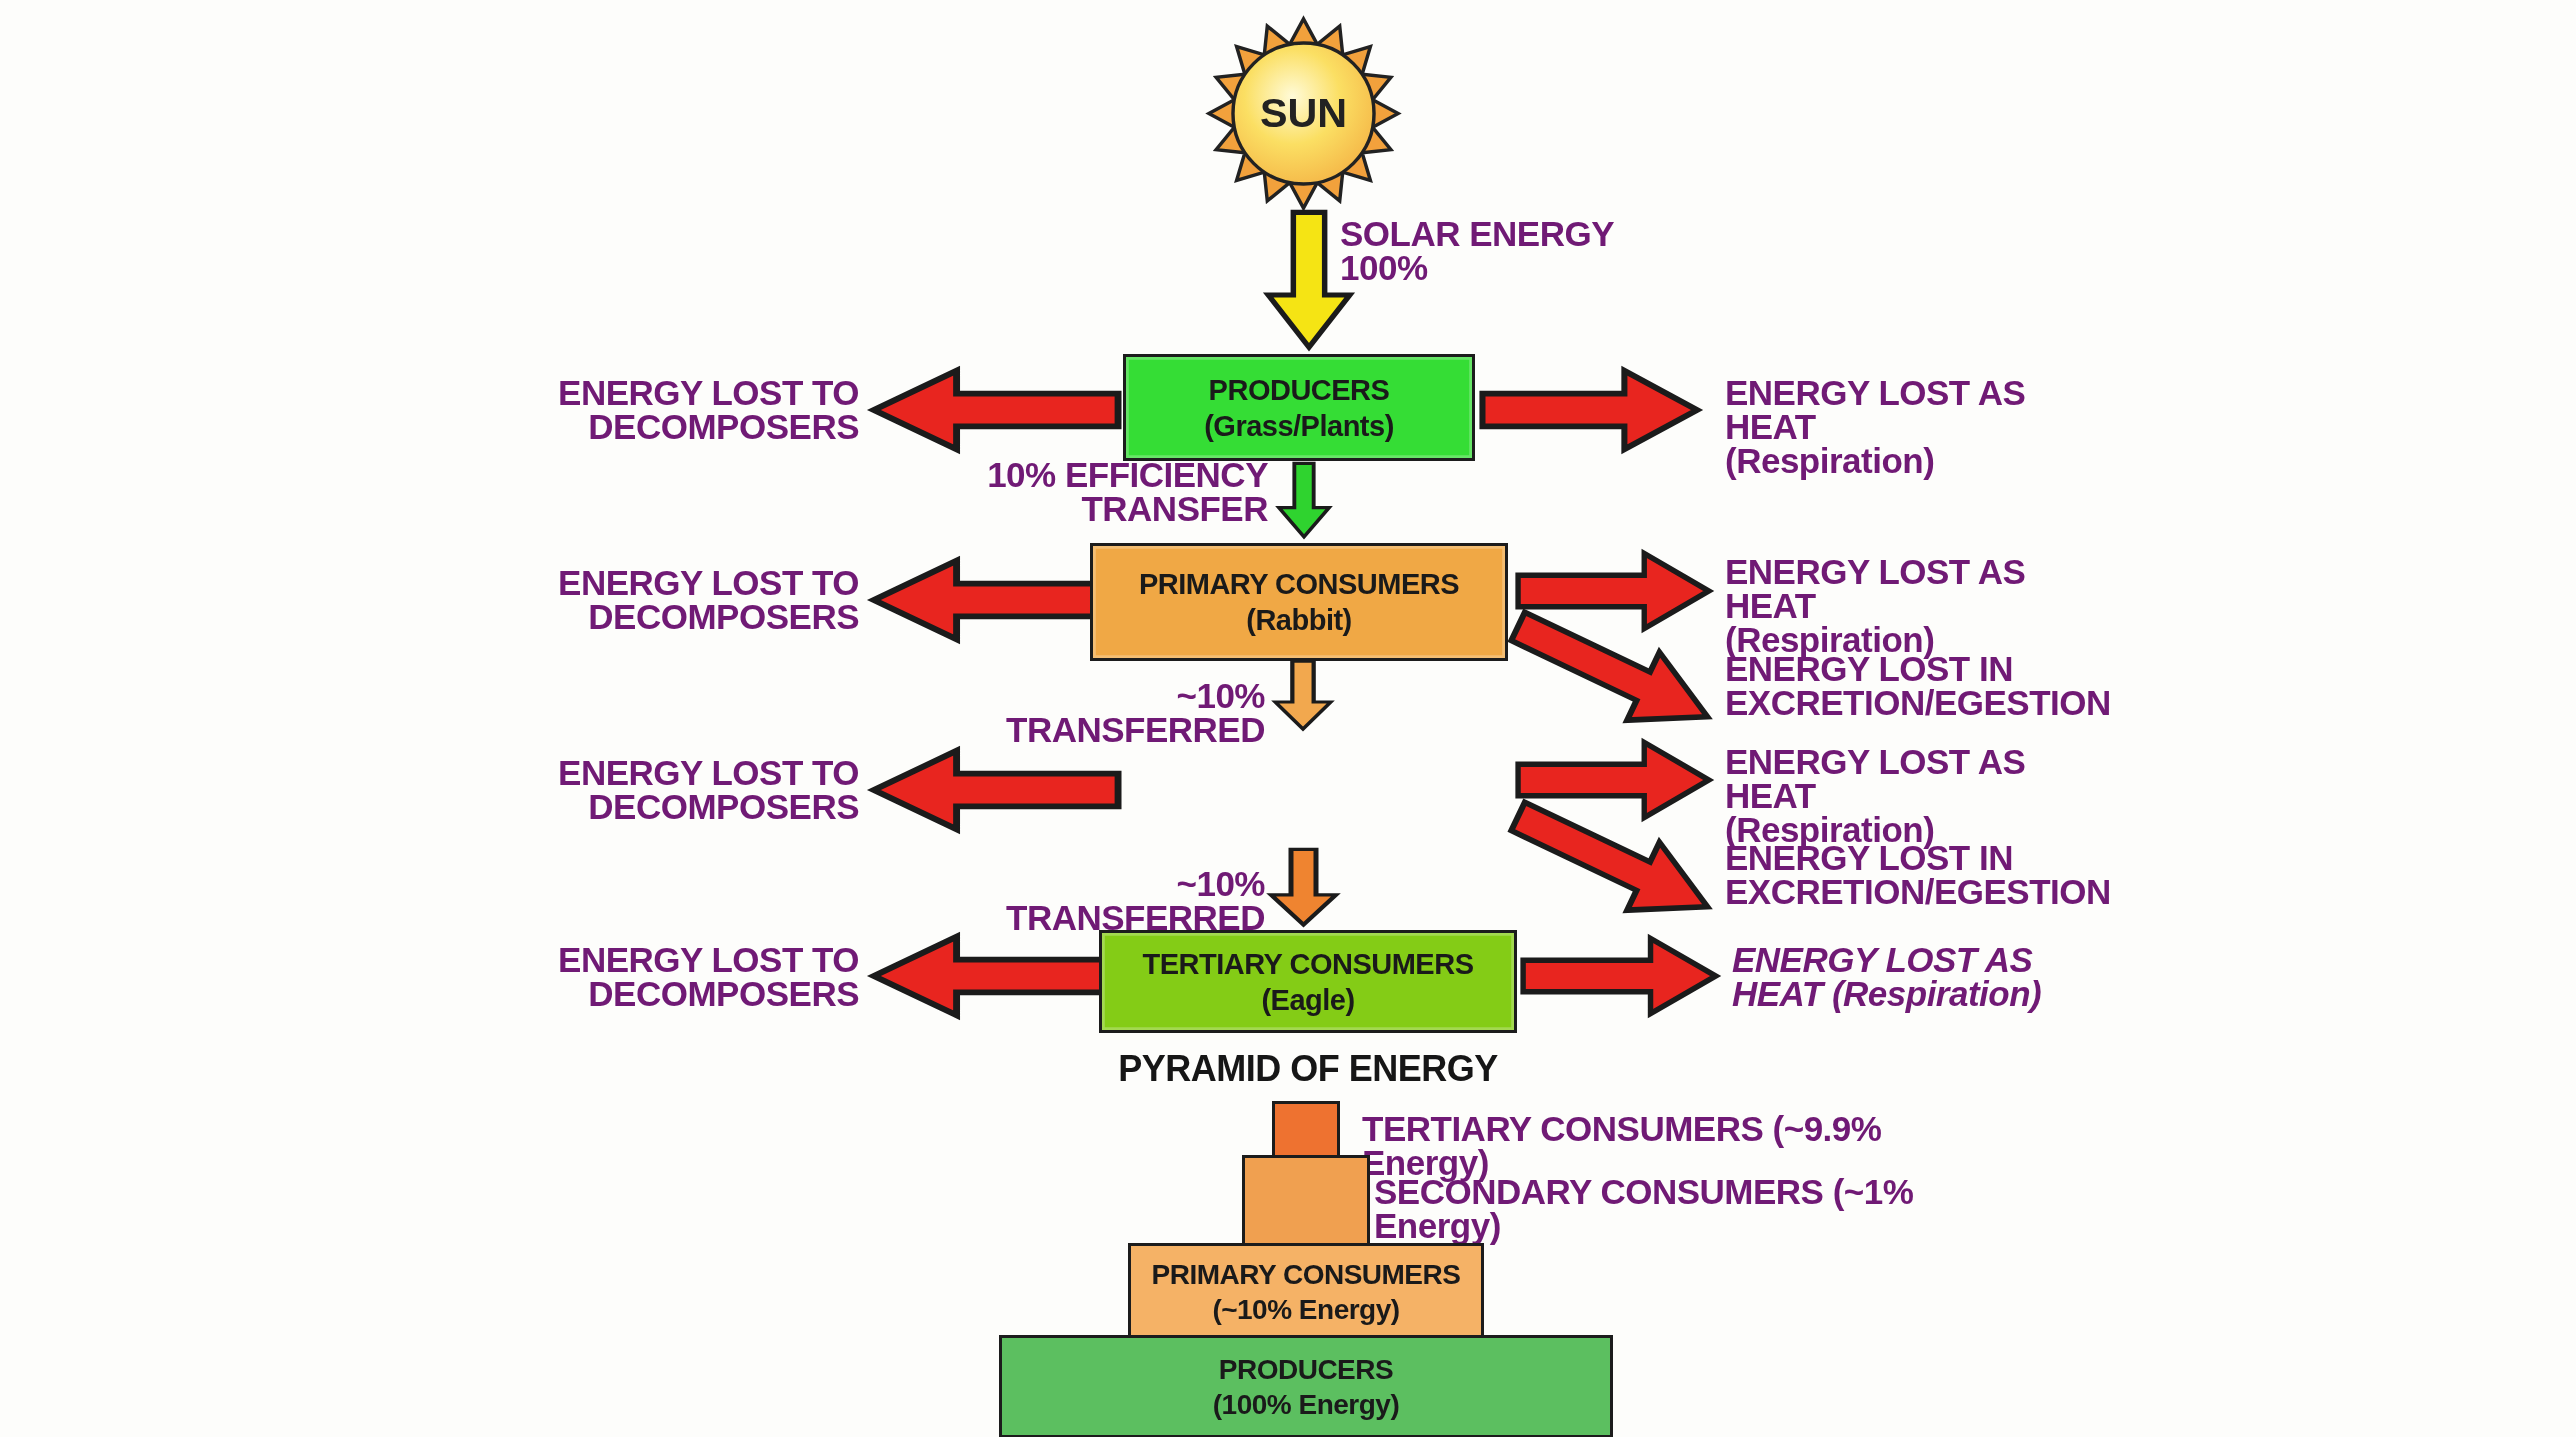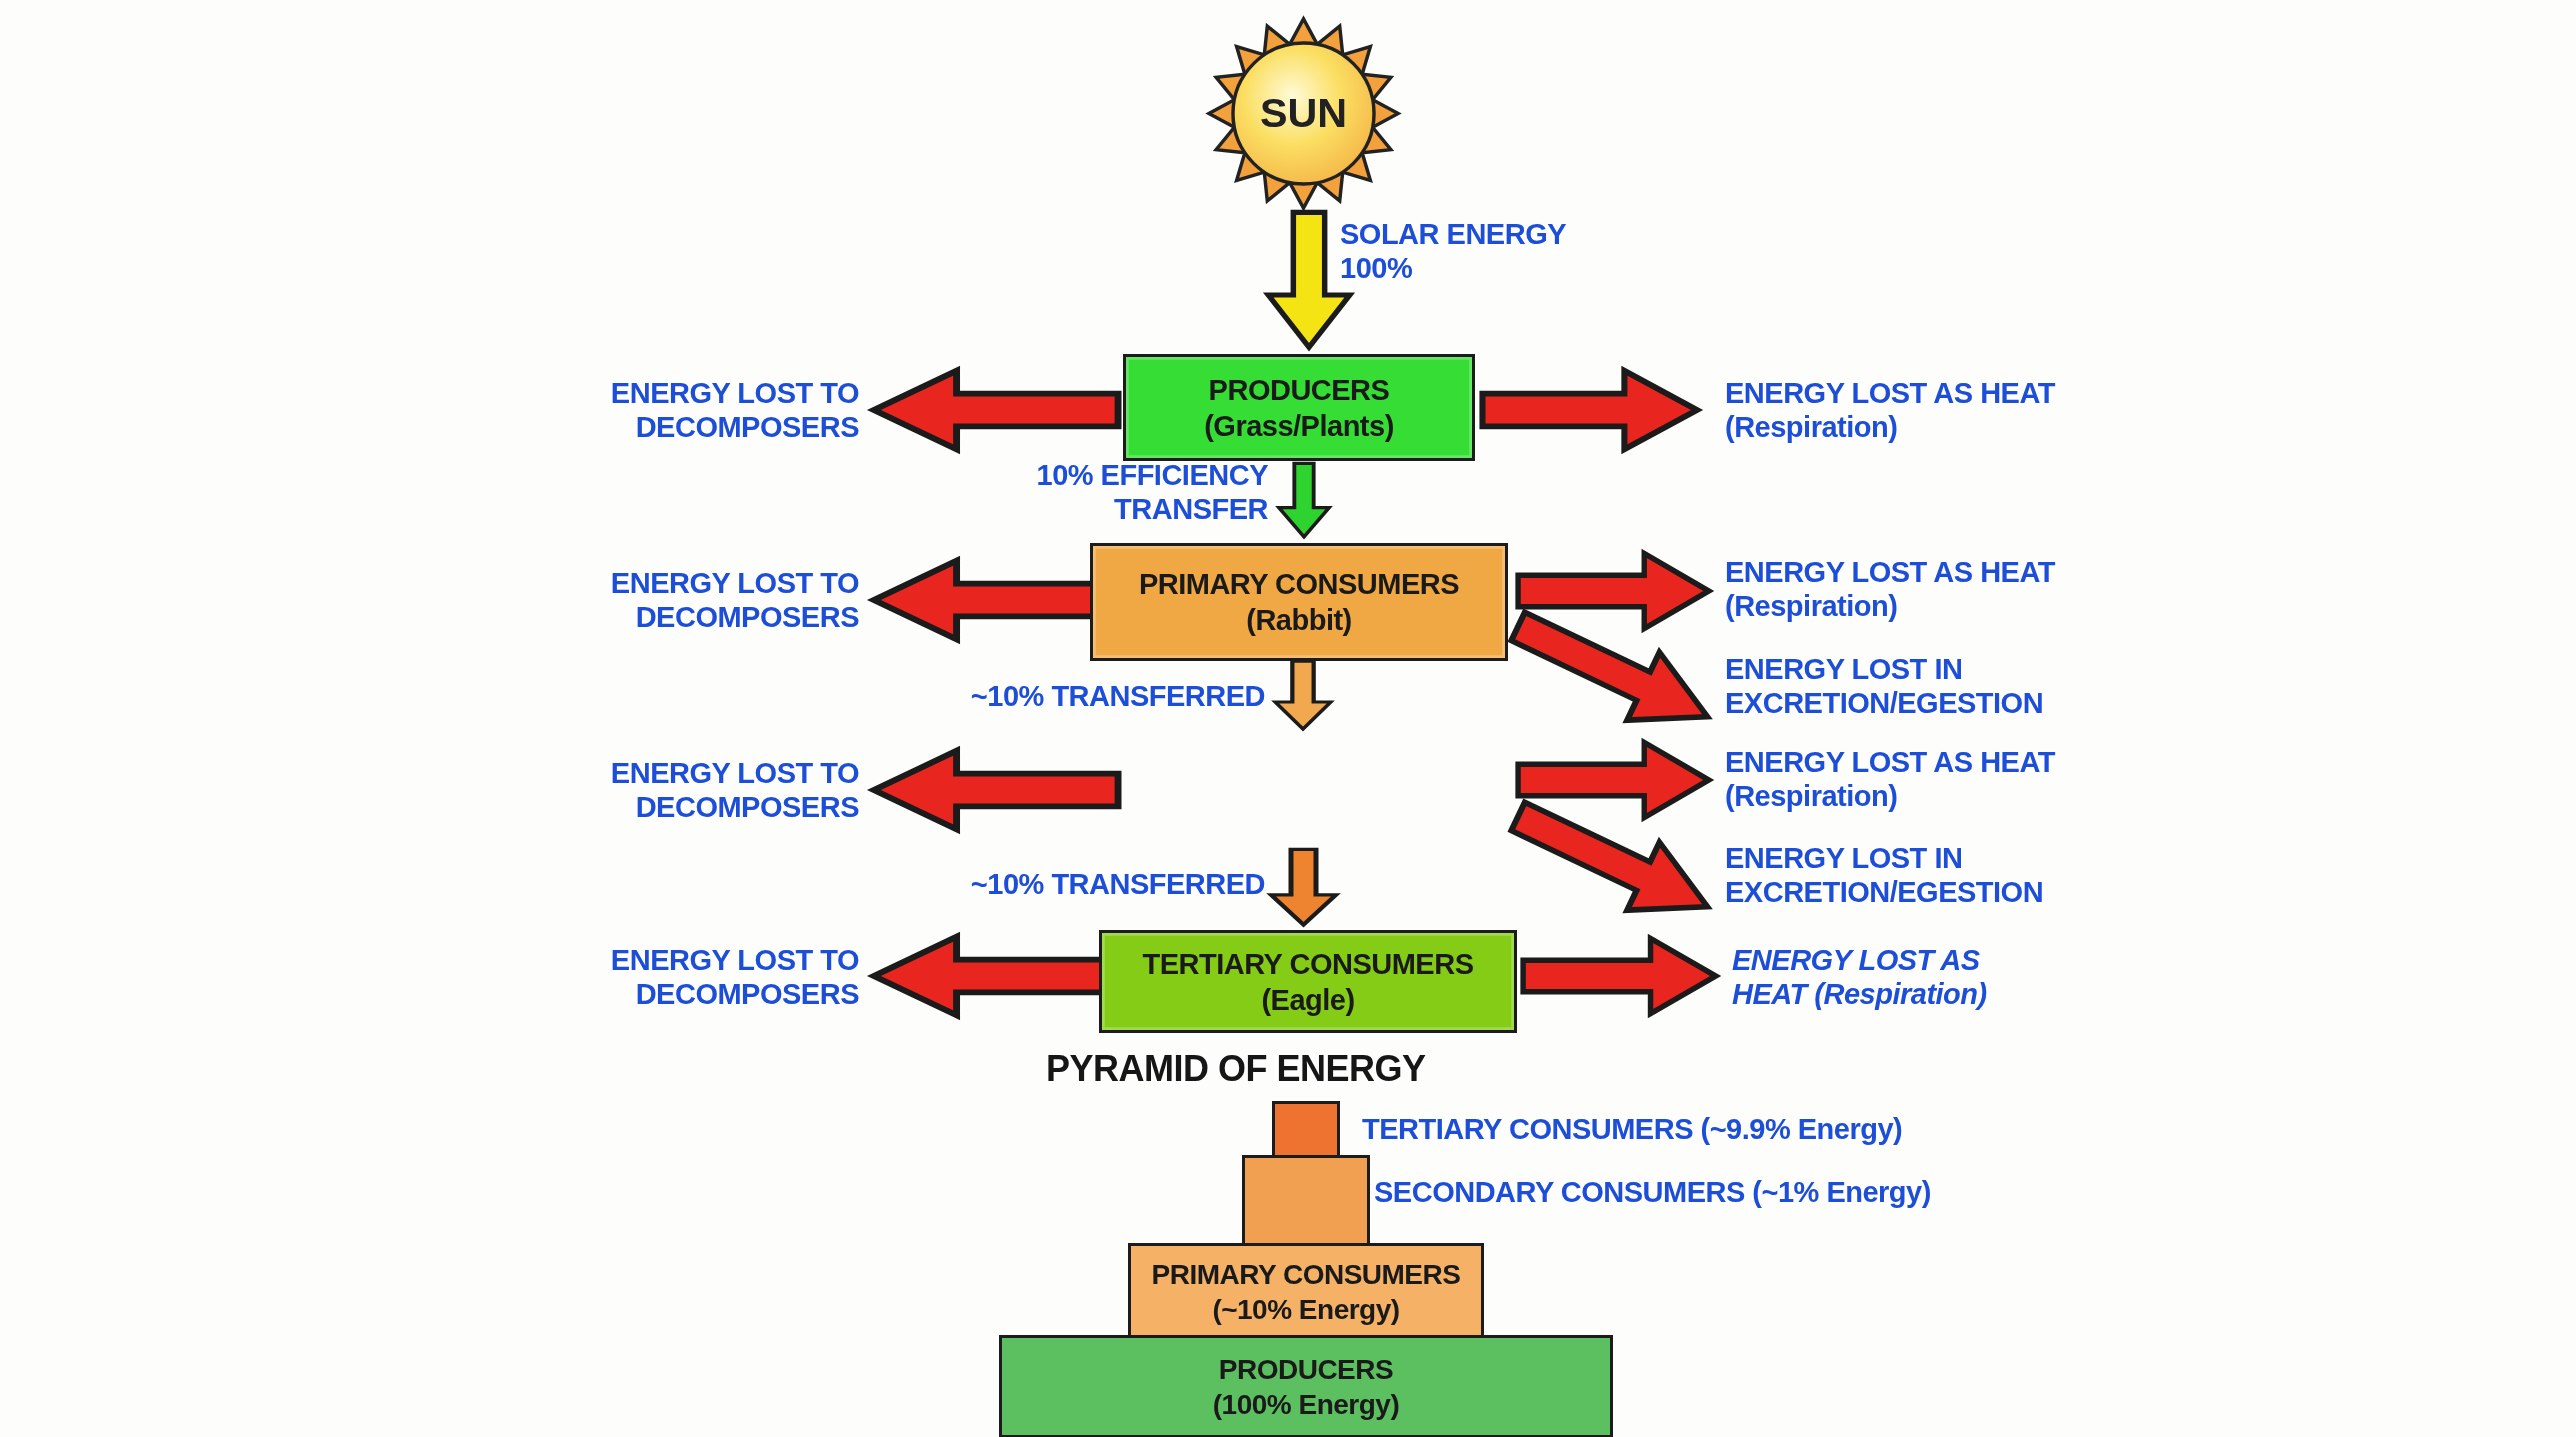--- a/index.html
+++ b/index.html
@@ -2,21 +2,21 @@
 <html style="font-size:15px"><head>
 <meta charset="utf-8">
 <style>
   html,body{margin:0;padding:0;background:#fdfdfb;}
   #canvas{
     position:relative;width:2402px;height:1438px;background:#fdfdfb;
     font-family:"Liberation Sans","DejaVu Sans",sans-serif;
     color:#1a1a1a;overflow:hidden;
   }
   .abs{position:absolute;}
-  .lbl{font-weight:bold;letter-spacing:-0.5px;line-height:34px;font-size:29px;color:#1d4ed8;}
+  .lbl{font-weight:bold;letter-spacing:-0.5px;line-height:34px;font-size:35px;color:#701a75;}
   .lbl .ln{display:block;}
   .box{
     position:absolute;border:3.7px solid #1c1c1c;display:flex;flex-direction:column;
     align-items:center;justify-content:center;text-align:center;
     font-weight:bold;font-size:29px;line-height:36px;letter-spacing:-0.5px;
     box-shadow:inset 0 0 0 2.8px rgba(255,255,255,0.25);
   }
   .arrow-svg{display:block;width:100%;height:100%;overflow:visible;}
   .title{font-weight:bold;font-size:36px;letter-spacing:-0.5px;color:#161616;}
   .tier{position:absolute;border:3.7px solid #1c1c1c;display:flex;flex-direction:column;
@@ -183,21 +183,21 @@
   <div class="abs" style="left:1520px;top:929px;width:202px;height:94px;">
     <svg class="arrow-svg" viewBox="0 0 260 120" preserveAspectRatio="none">
       <polygon points="4,40 168,40 168,12 252,60 168,108 168,80 4,80" stroke="#1b1b1b" stroke-width="7" style="fill: rgb(232, 37, 31);"></polygon>
     </svg>
   </div>
   <div class="abs lbl right-lbl" style="left:1732px;top:943px;width:374px;font-style:italic;">
     <span class="ln">ENERGY LOST AS</span>
     <span class="ln">HEAT (Respiration)</span>
   </div>
 
-  <div class="abs title" style="left:1046px;top:1048px;width:524px;">PYRAMID OF ENERGY</div>
+  <div class="abs title" style="left:1046px;top:1048px;width:524px;text-align:center;">PYRAMID OF ENERGY</div>
 
   <div class="tier" style="left: 1272px; top: 1101px; width: 62px; height: 54px; background-color: rgb(238, 114, 48);"></div>
   <div class="abs lbl right-lbl" style="left:1362px;top:1112px;width:580px;">TERTIARY CONSUMERS (~9.9% Energy)</div>
 
   <div class="tier" style="left: 1242px; top: 1155px; width: 122px; height: 88px; background-color: rgb(240, 160, 80);"></div>
   <div class="abs lbl right-lbl" style="left:1374px;top:1175px;width:580px;">SECONDARY CONSUMERS (~1% Energy)</div>
 
   <div class="tier" style="left: 1128px; top: 1243px; width: 350px; height: 92px; background-color: rgb(245, 178, 102);">
     <span>PRIMARY CONSUMERS</span>
     <span>(~10% Energy)</span>

